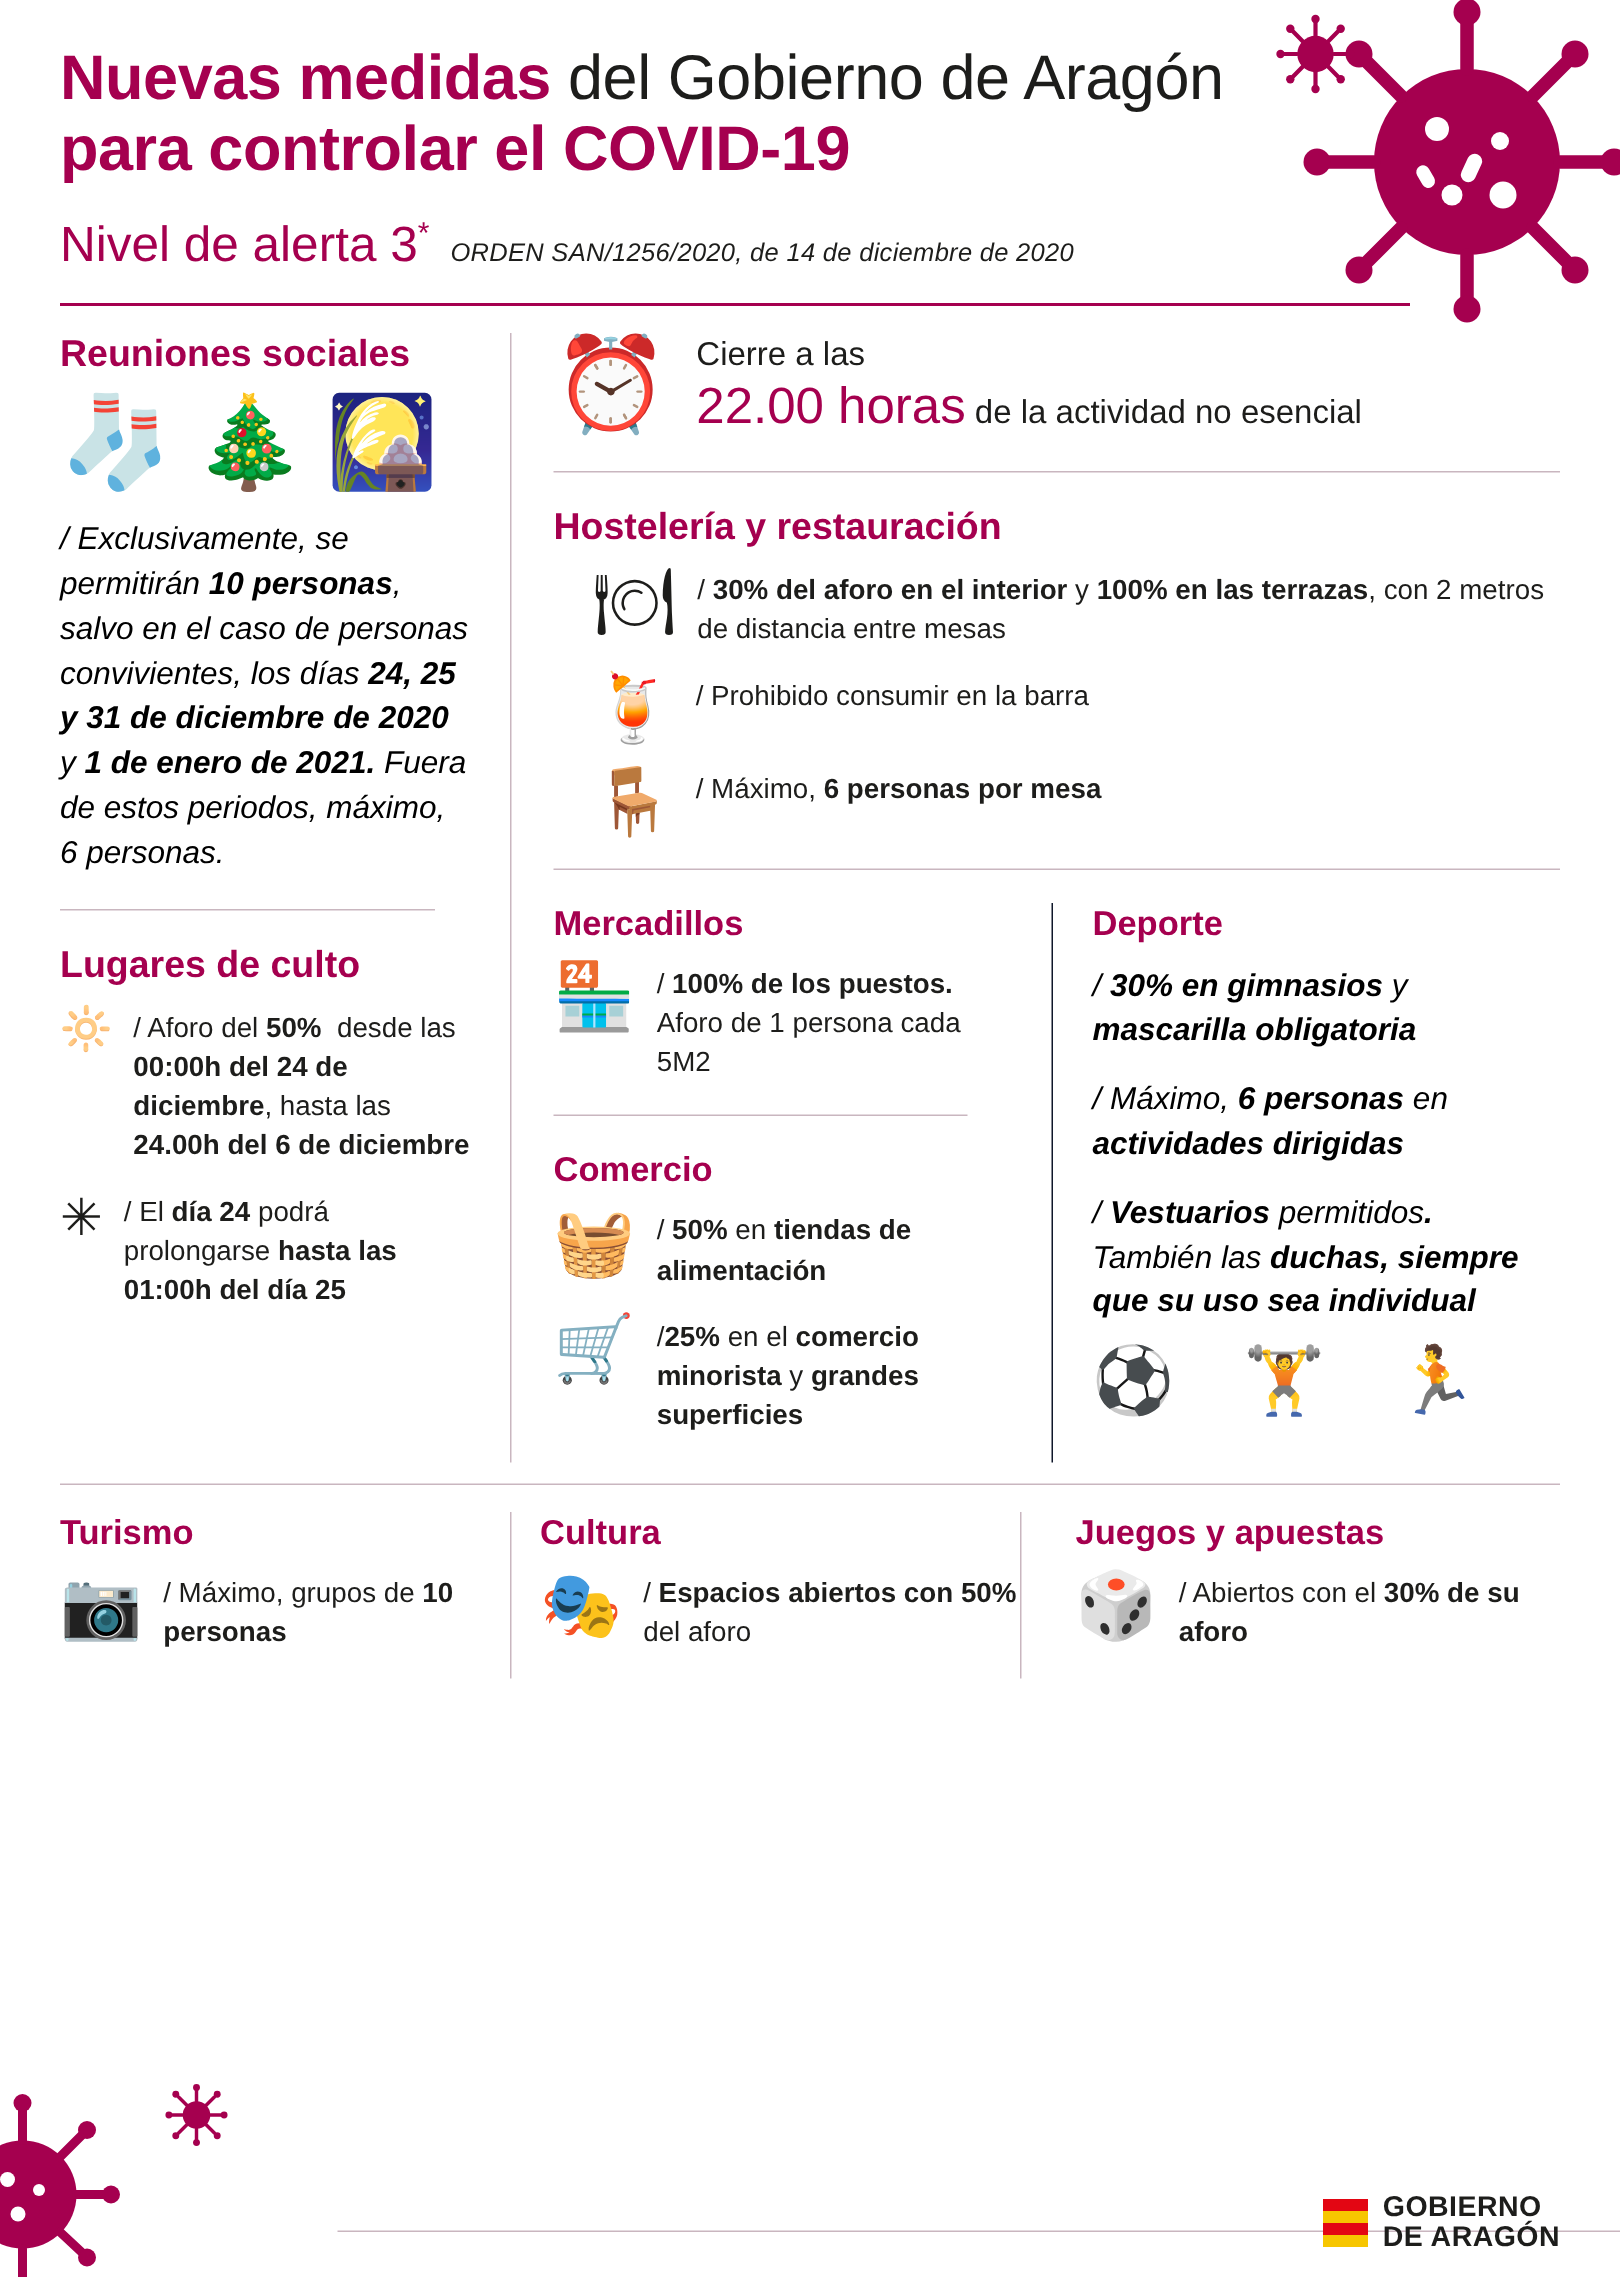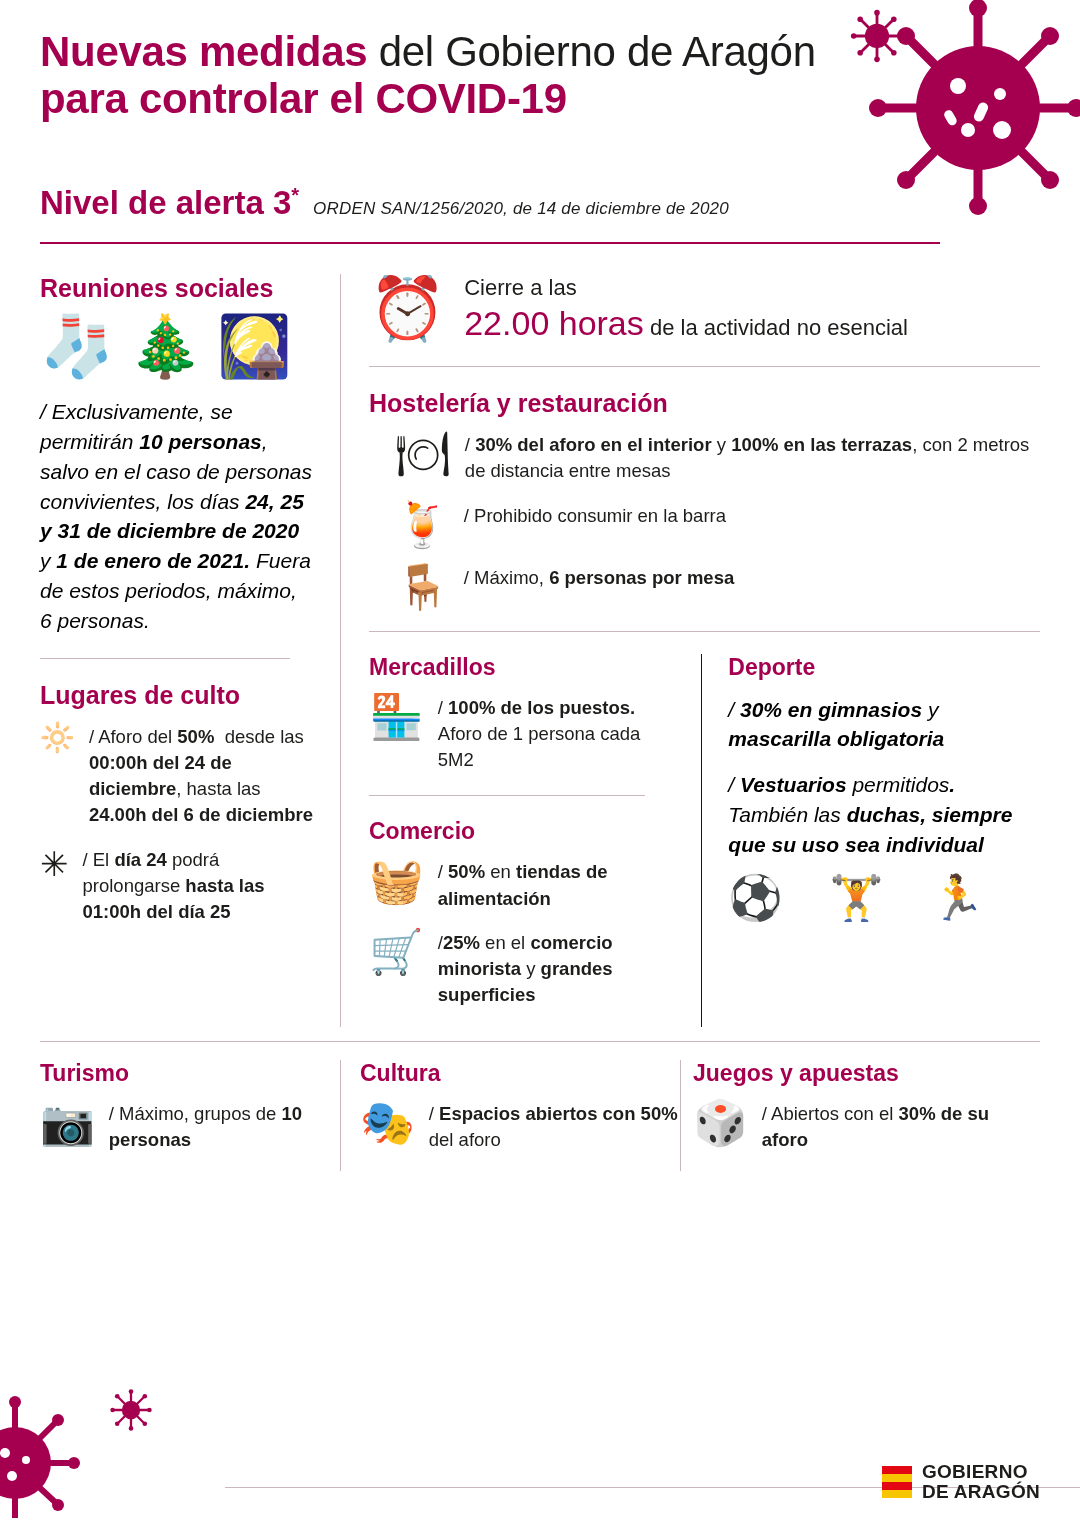--- a/index.html
+++ b/index.html
@@ -12,33 +12,33 @@
     position: relative;
     overflow: hidden;
   }
   .page { position:relative; width:1080px; height:1528px; }
 
   
   .header { position:relative; padding: 28px 40px 0 40px; }
   .title { font-size: 42px; line-height: 1.12; font-weight: 400; color:#1d1d1b; max-width: 820px; letter-spacing:-0.3px;}
   .title b { color:#a5004f; font-weight: 700; }
   .subtitle-row { display:flex; align-items:baseline; gap:14px; margin-top: 22px; }
-  .alert-level { font-size: 33px; color:#a5004f; font-weight:700;margin-top:40px; }
+  .alert-level { font-size: 33px; color:#a5004f; font-weight:400; }
   .alert-level sup { font-size: 20px; }
   .order-ref { font-style: italic; font-size: 17px; color:#1d1d1b; letter-spacing:0.2px;}
   .header-rule { margin: 20px 40px 0 40px; border-top: 2px solid #a5004f; width: 900px;}
 
   
   .virus-big { position:absolute; right:-10px; top:-10px; width:240px; height:240px; }
   .virus-small { position:absolute; right:175px; top:8px; width:56px; height:56px; }
   .virus-bl { position:absolute; left:-30px; bottom:10px; width:150px; height:150px; }
   .virus-bl2 { position:absolute; left:108px; bottom:95px; width:46px; height:46px; }
 
   
-  .content { display:flex; padding: 18px 40px 0 40px; margin-top: 12px; }
+  .content { display:flex; padding: 18px 40px 0 40px; }
   .col-left { width: 300px; padding-right: 26px; }
   .col-right { flex:1; padding-left: 28px; border-left: 1px solid #c9b6bf; }
 
   h2.sec { color:#a5004f; font-size: 25px; font-weight:700; margin: 0 0 14px 0; }
   h2.sec.small { font-size: 23px; }
 
   p.item { font-size: 21px; line-height: 1.42; margin: 0 0 16px 0; color:#000000;font-style:italic;}
   p.item b { font-weight:700; }
   .hr { border-top: 1px solid #c9b6bf; margin: 22px 0; }
   .hr.short { width: 250px; }
@@ -59,21 +59,21 @@
 
   .sub-block { padding-left: 26px; }
 
   .two-col { display:flex;gap:32px; }
   .two-col .c1 { width: 47%; padding-right: 24px; }
   .two-col .c2 { width: 53%; padding-left: 26px; border-left:1px solid #0f172a; }
 
   .three-col { display:flex; padding: 0 40px; }
   .three-col .t1 { width: 300px; padding-right:26px;}
   .three-col .t2 { width: 340px; padding-left:19px; border-left:1px solid #c9b6bf;}
-  .three-col .t3 { flex:1; padding-left:12px; border-left:1px solid #c9b6bf;}
+  .three-col .t3 { flex:1; padding-left:36px; border-left:1px solid #c9b6bf;}
 
   .bottom-rule { margin: 14px 40px 0 40px; border-top: 1px solid #c9b6bf; }
 
   
   .footer { position:absolute; left:0; bottom:0; width:1080px; padding: 0 40px 26px 40px; }
   .more-info { font-size: 12.5px; letter-spacing: 1.2px; color:#1d1d1b; margin-left: 185px; }
   .more-info .dot { color:#a5004f; }
   .more-info b { color:#a5004f; font-weight:700; }
   .gov { position:absolute; right:40px; bottom: 26px; display:flex; align-items:center; gap:10px;}
   .gov-flag { width: 30px; height: 32px; display:flex; flex-direction:column; }
@@ -226,20 +226,21 @@
           </div>
           <div class="flex-item">
             <span class="ico">🛒</span>
             <span class="txt">/<b>25%</b> en el <b>comercio minorista</b> y <b>grandes superficies</b></span>
           </div>
         </div>
 
         <div class="c2">
           <h2 class="sec small">Deporte</h2>
           <p class="item">/ <b>30% en gimnasios</b> y <b>mascarilla obligatoria</b></p>
+          <p class="item">/ Máximo, <b>6 personas</b> en <b>actividades dirigidas</b></p>
           <p class="item">/ <b>Vestuarios</b> permitidos<b>.</b> También las <b>duchas, siempre que su uso sea individual</b></p>
           <div class="emoji-row" style="font-size:44px;gap:46px;">
             <span>⚽</span>
             <span>🏋</span>
             <span>🏃</span>
           </div>
         </div>
       </div>
     </div>
   </div>

